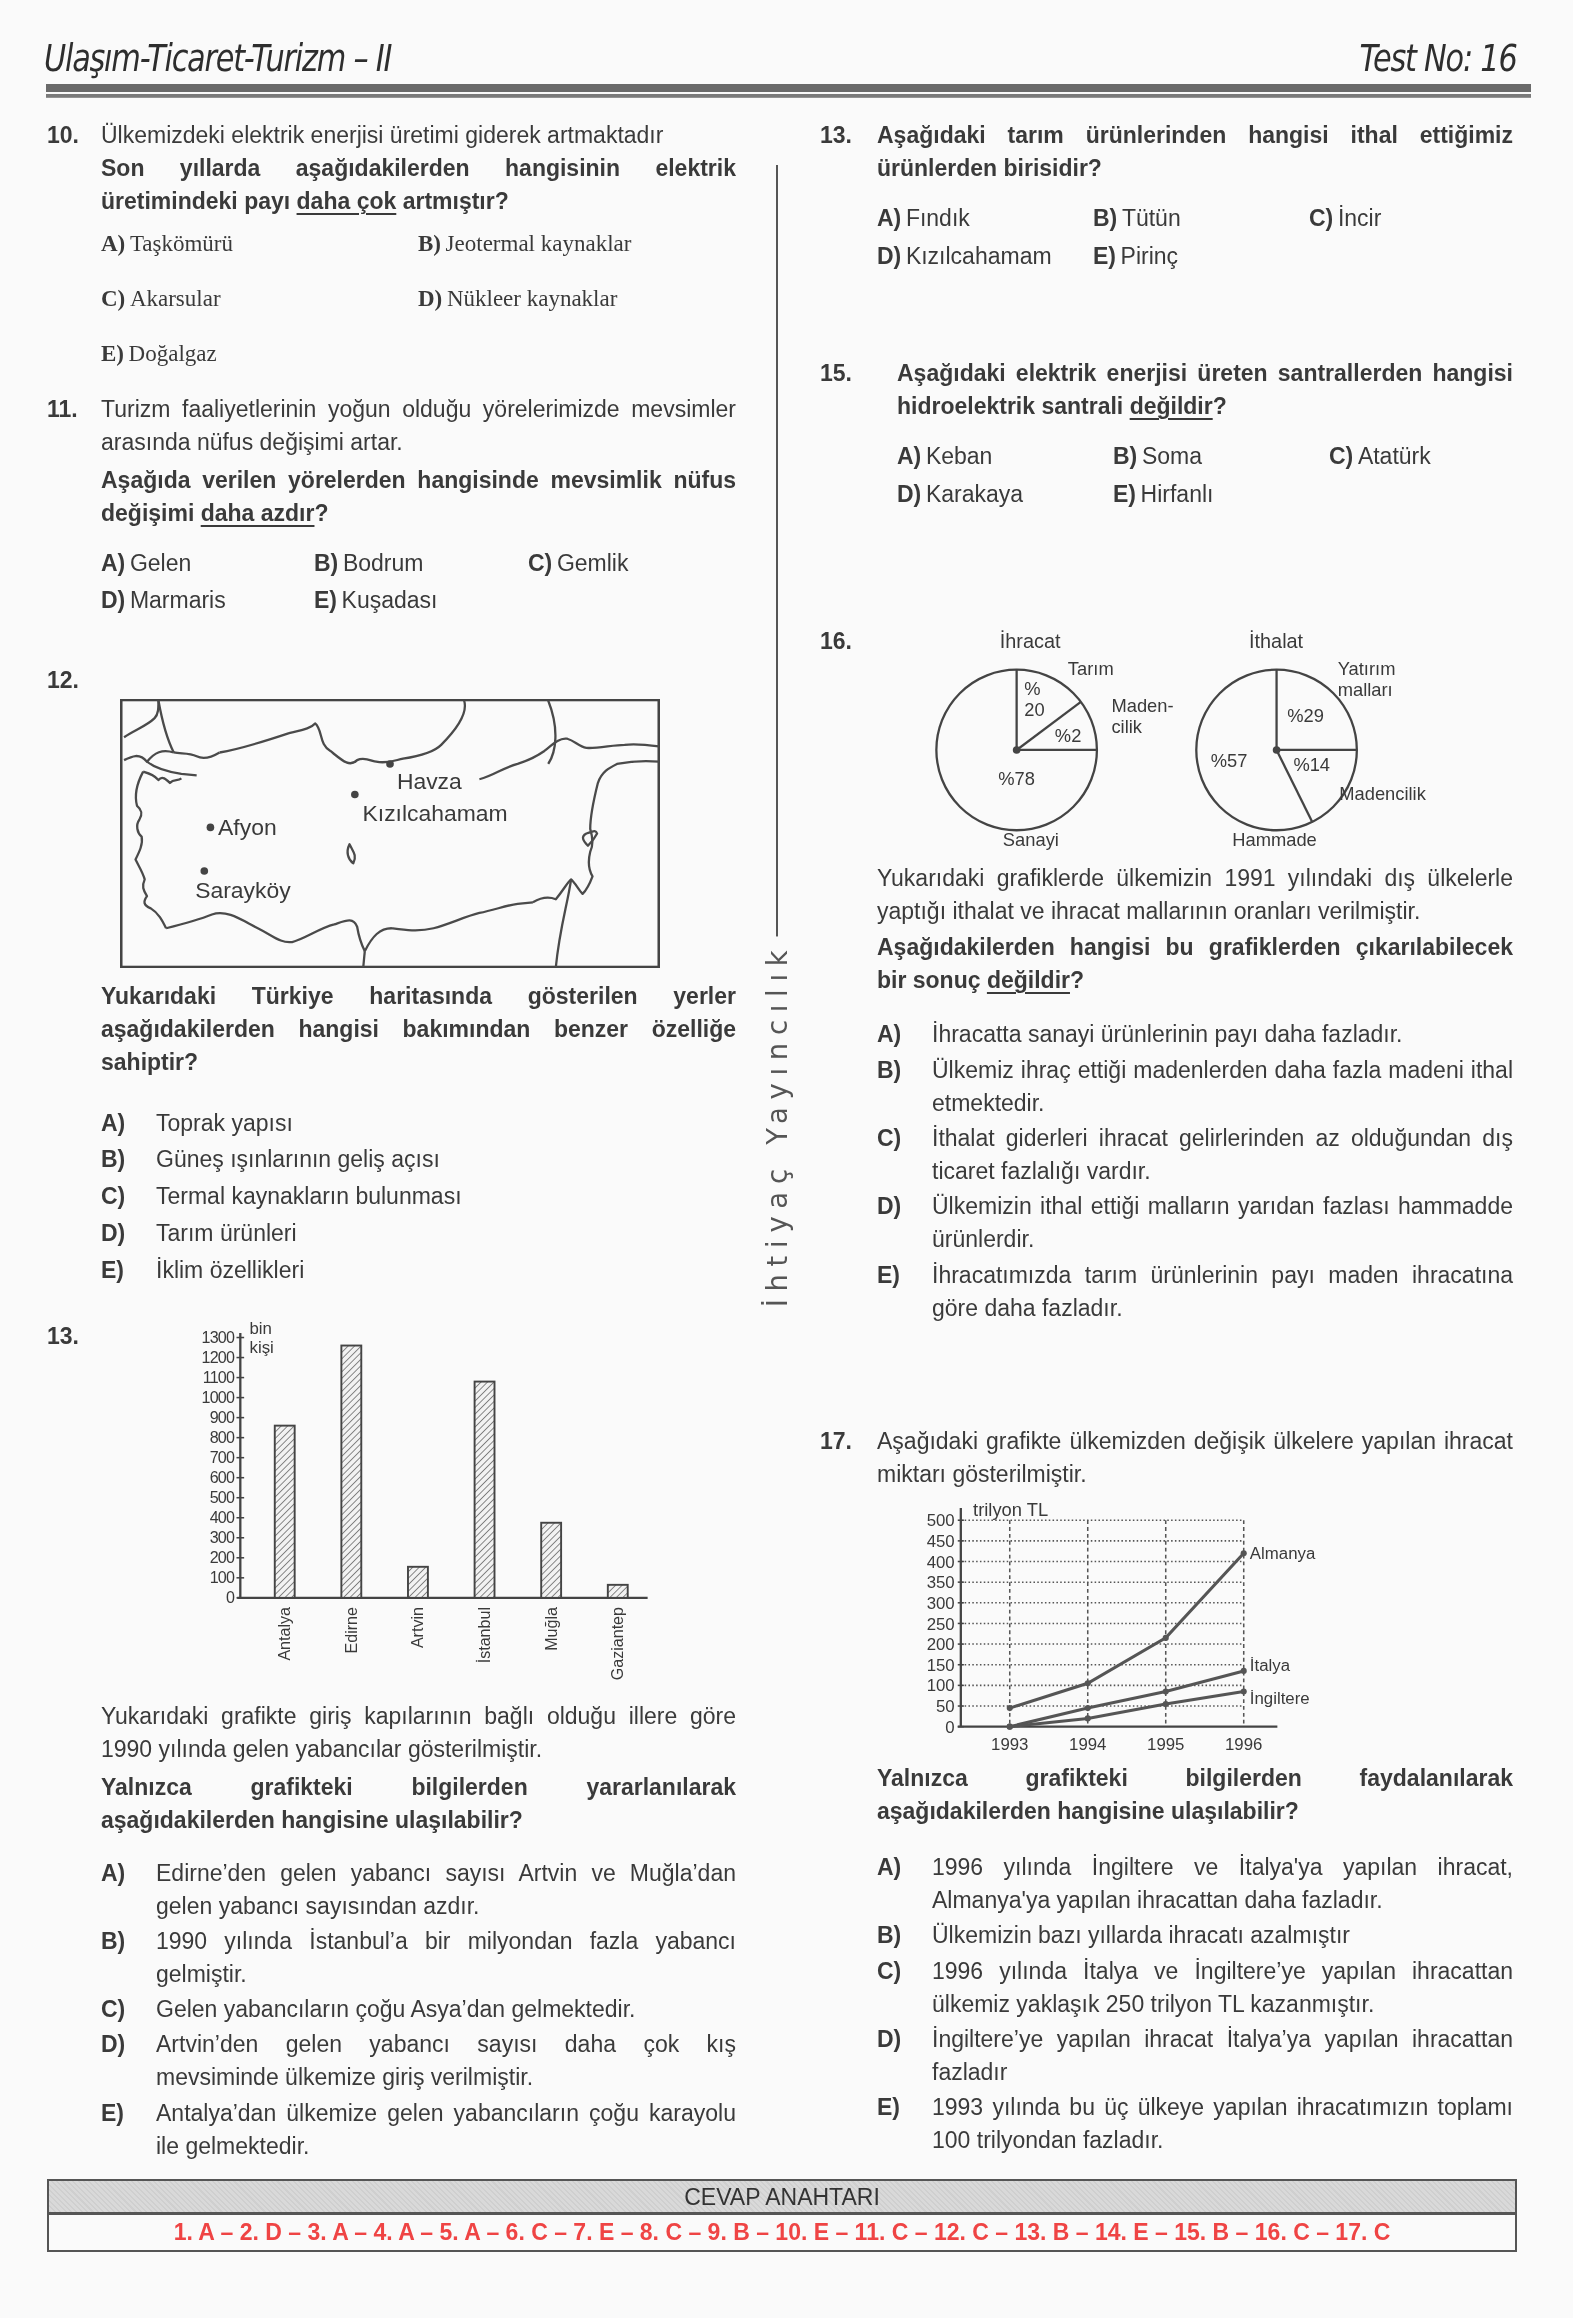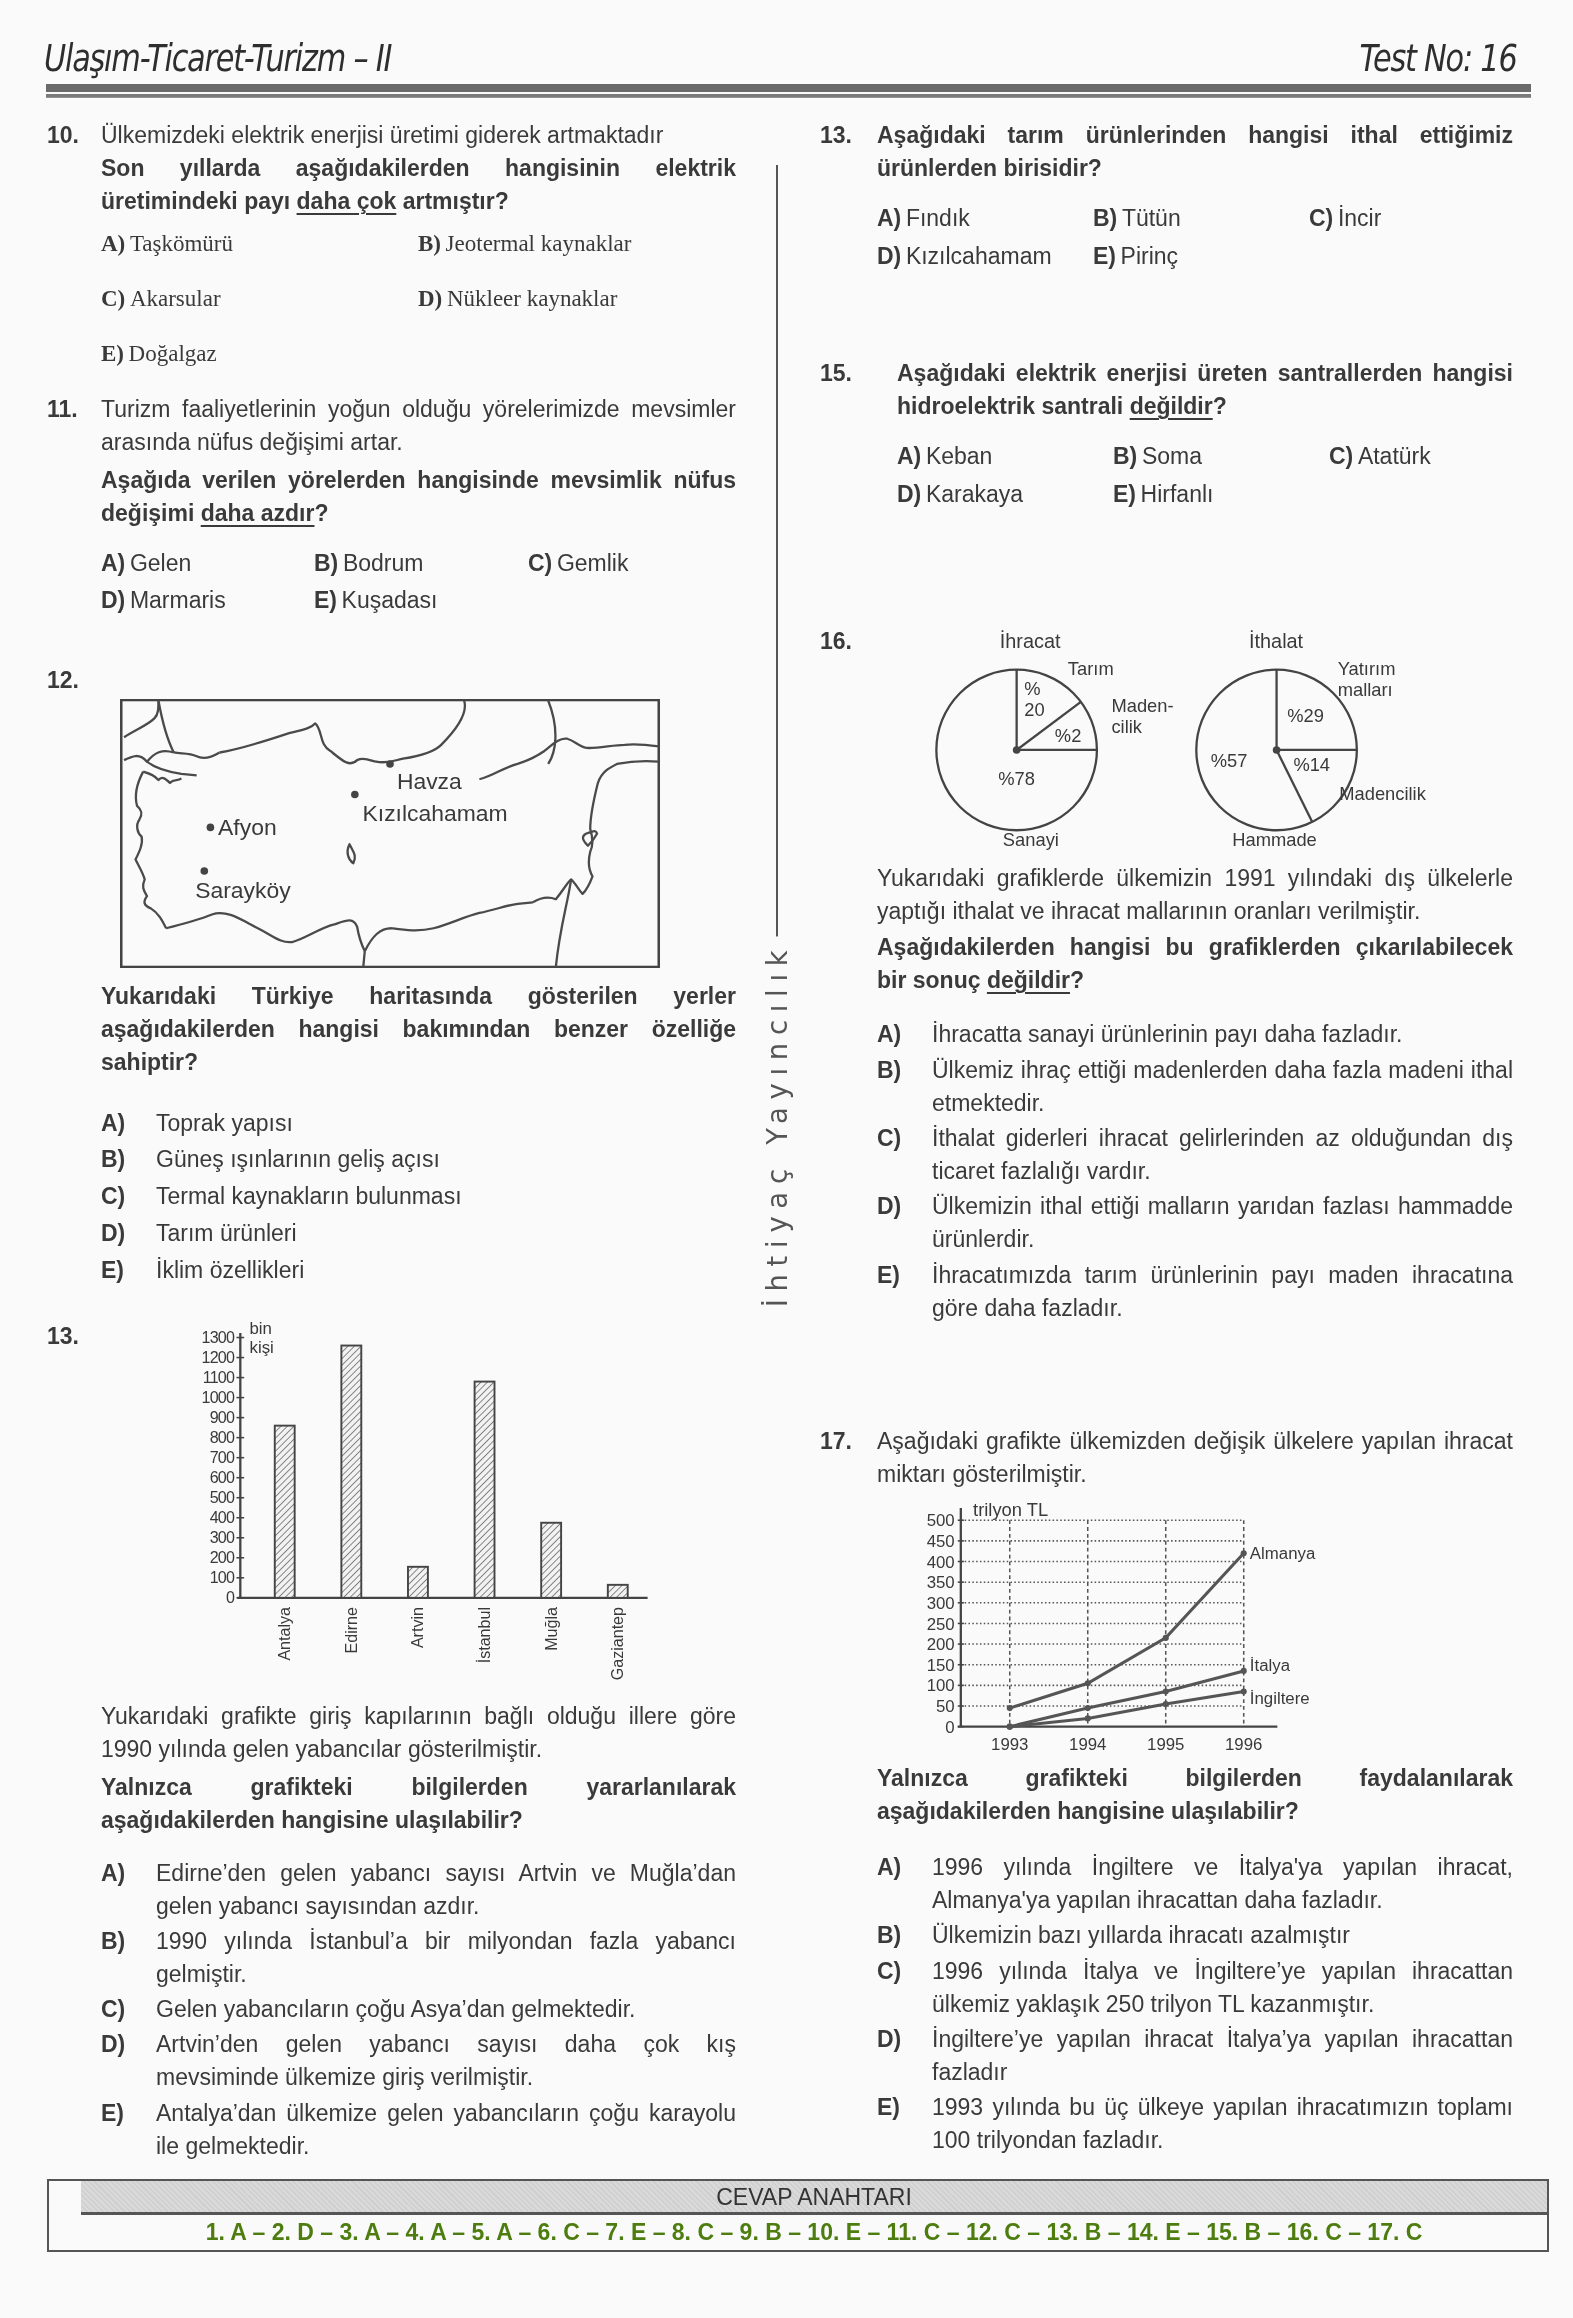--- a/index.html
+++ b/index.html
@@ -22,23 +22,23 @@
   .qbold { font-weight:bold; margin:0; text-align:justify; }
   .u { text-decoration:underline; text-decoration-thickness:2.3px; text-underline-offset:3.8px; }
   .opts-grid { display:grid; margin-top:15.3px; }
   .opt { white-space:nowrap; }
   .opt b { font-weight:bold; margin-right:4.6px; }
   .opts-list { margin-top:17px; }
   .optrow { display:flex; margin-bottom:0.8px; }
   .optrow .lt { width:55px; flex:none; font-weight:bold; }
   .optrow .tx { flex:1; text-align:justify; }
 
-  .answer-key { position:absolute; left:47px; top:2179px; width:1466px; border:2.3px solid #555;padding-left:32px; }
+  .answer-key { position:absolute; left:47px; top:2179px; width:1466px; border:2.3px solid #555; }
   .ak-head { height:31px; background:repeating-linear-gradient(45deg,#cfcfcf 0 1.5px,#d9d9d9 1.5px 3.8px); border-bottom:3.1px solid #555; text-align:center; font-size:23px; line-height:32px; color:#333; }
-  .ak-body { height:35px; text-align:center; font-size:23px; font-weight:bold; line-height:35px; color:#4d7c0f; }
+  .ak-body { height:35px; text-align:center; font-size:23px; font-weight:bold; line-height:35px; color:#ef4444; }
 
   svg text { font-family:"Liberation Sans", sans-serif; fill:#3a3a3a; }
 </style>
 </head>
 <body>
 
 <div class="hdr-title hdr-left">Ulaşım-Ticaret-Turizm – II</div>
 <div class="hdr-title hdr-right">Test No: 16</div>
 <div class="hdr-rule"></div>
 

